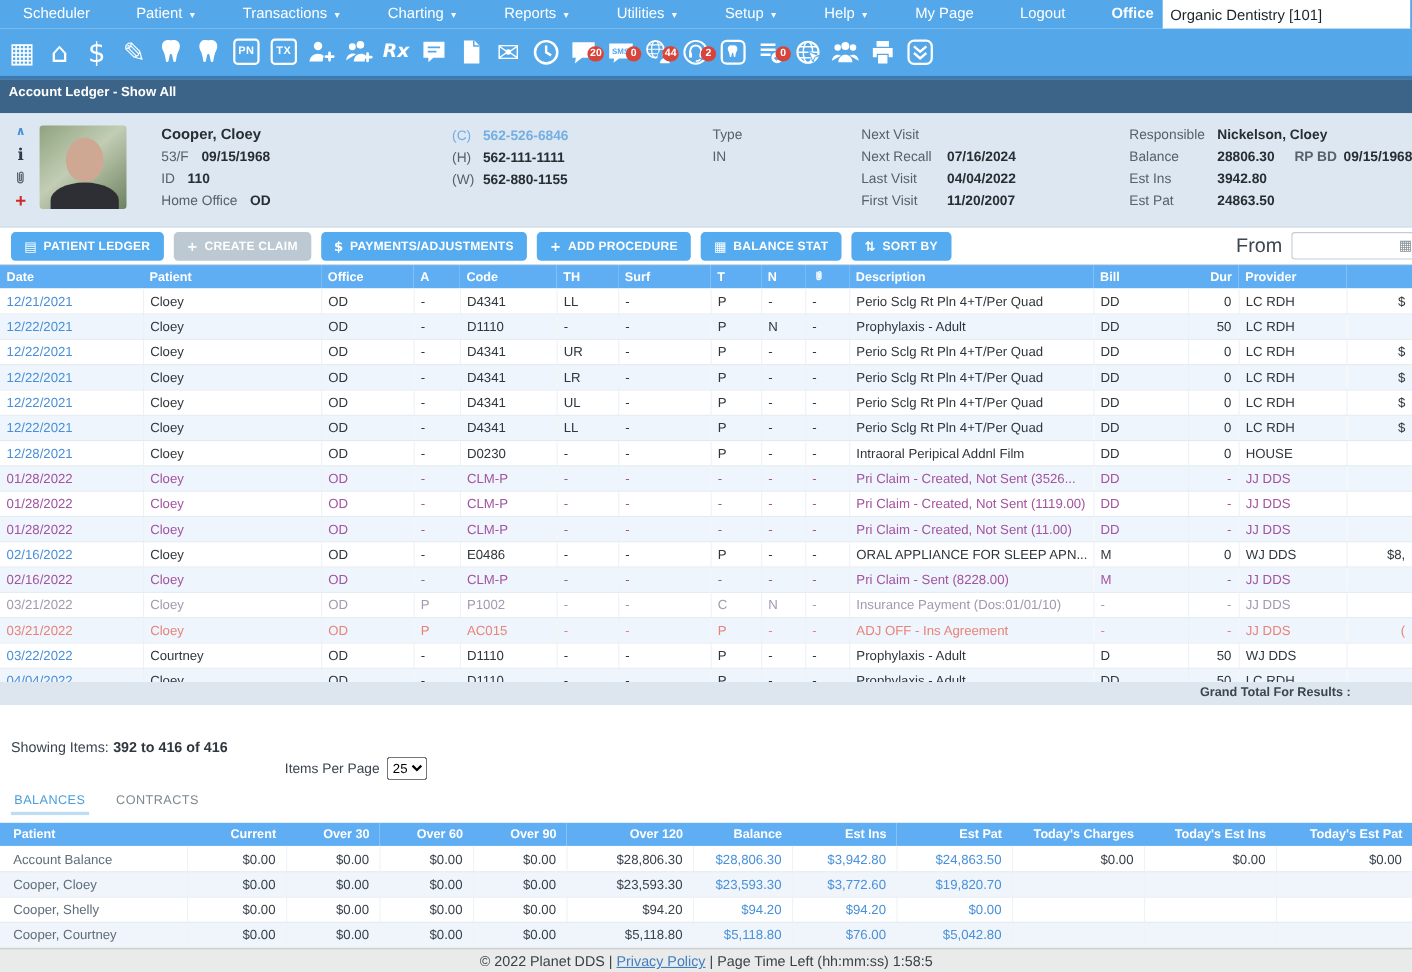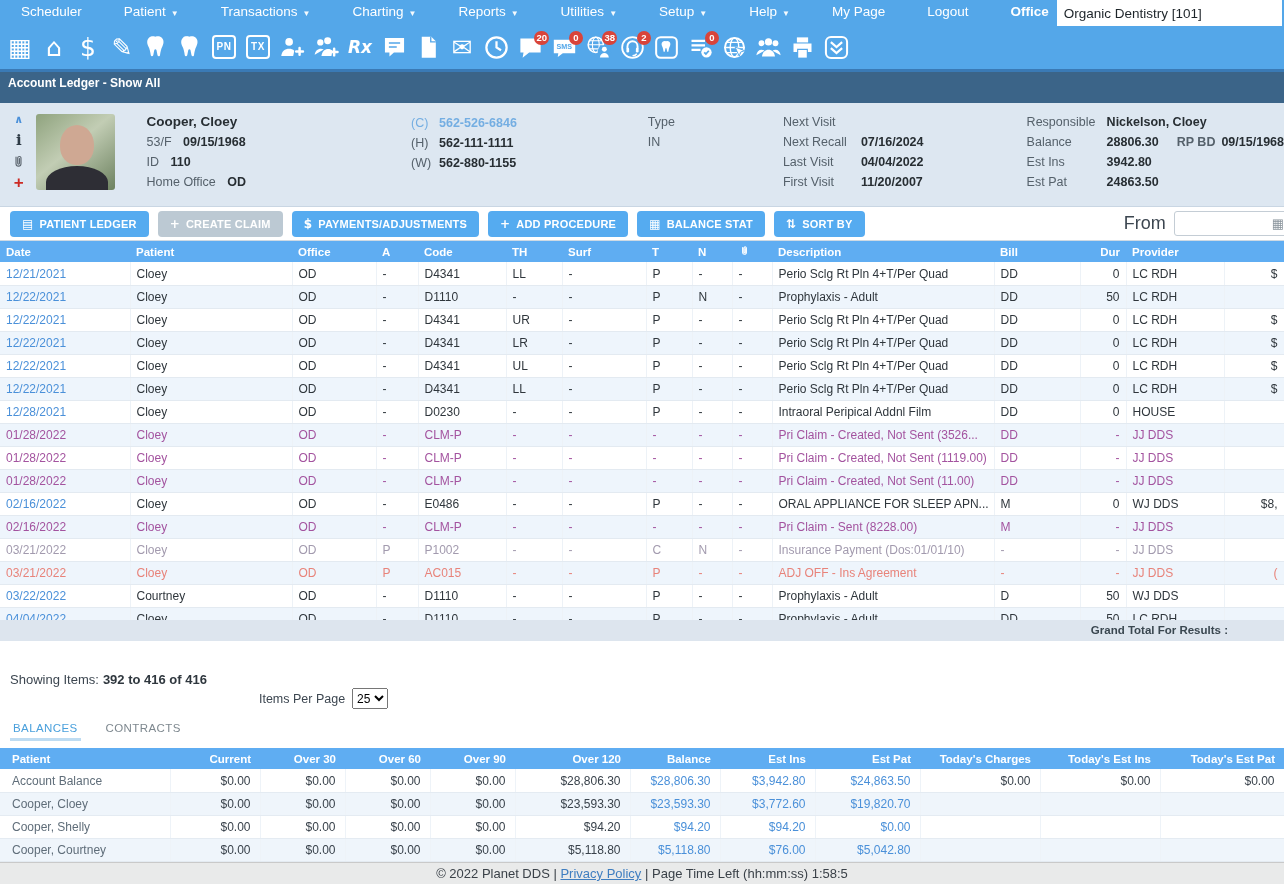--- a/index.html
+++ b/index.html
@@ -19,21 +19,21 @@
   .toolbar { height:47px; background:#54a7e9; border-bottom:3px solid #3a7ab5;
     display:flex; align-items:center; padding-left:3px; }
   .tbicons { display:flex; align-items:center; }
   .tbi { width:34px; height:42px; display:flex; align-items:center; justify-content:center;
     position:relative; color:#fff; cursor:pointer; }
   .tbi svg { width:27px; height:27px; display:block; }
   .tbi .glyph { font-family:"DejaVu Sans",sans-serif; font-size:25px; line-height:1; }
   .tbi .glyph.rx { font-size:17px; font-weight:bold; font-style:italic; }
   .tbi .lblbox { border:2px solid #fff; border-radius:4px; font-size:10px; font-weight:bold;
     padding:5px 3px; line-height:1; letter-spacing:.5px; }
-  .badge { position:absolute; top:5px; right:-2px; background:#d9443a; color:#fff; font-size:9.5px;
+  .badge { position:absolute; top:16px; right:-2px; background:#d9443a; color:#fff; font-size:9.5px;
     font-weight:bold; min-width:14px; height:14px; line-height:14px; border-radius:8px;
     text-align:center; padding:0 2px; }
   .searchwrap { display:flex; align-items:center; margin-left:8px; }
   .search-input { width:150px; height:31px; border:none; outline:none; border-radius:3px 0 0 3px;
     padding:0 9px; font-size:12.5px; font-style:italic; color:#444; }
   .search-input::placeholder { color:#9fb3c4; font-style:italic; }
   .search-btn { width:38px; height:35px; border:2px solid rgba(255,255,255,.9); border-radius:0 4px 4px 0;
     display:flex; align-items:center; justify-content:center; cursor:pointer; }
   .search-btn svg { width:24px; height:24px; }
   .tb-check { width:14px; height:14px; margin:0 9px 0 14px; accent-color:#fff; cursor:pointer; }
@@ -276,21 +276,21 @@
         <svg viewBox="0 0 24 24">
           <g transform="scale(0.8)">
             <circle cx="12" cy="12" r="8.5" fill="none" stroke="#fff" stroke-width="1.7"></circle>
             <ellipse cx="12" cy="12" rx="3.8" ry="8.5" fill="none" stroke="#fff" stroke-width="1.2"></ellipse>
             <path d="M3.5 12h17M5 7.5h14M5 16.5h14" stroke="#fff" stroke-width="1.2" fill="none"></path>
           </g>
           <circle cx="17.2" cy="15.8" r="6" fill="#54a7e9"></circle>
           <circle cx="17.2" cy="13.6" r="2.2" fill="#fff"></circle>
           <path d="M13.2 20.8c.3-2.6 2-4 4-4s3.7 1.4 4 4z" fill="#fff"></path>
         </svg>
-        <span class="badge">38</span>
+        <span class="badge">44</span>
       </div>
       <div class="tbi">
         <svg viewBox="0 0 24 24">
           <circle cx="12" cy="12" r="9.2" fill="none" stroke="#fff" stroke-width="1.6"></circle>
           <path d="M7.5 13v-2a4.5 4.5 0 0 1 9 0v2" fill="none" stroke="#fff" stroke-width="1.7"></path>
           <rect x="6.6" y="12.3" width="2.4" height="4.2" rx="1.1" fill="#fff"></rect>
           <rect x="15" y="12.3" width="2.4" height="4.2" rx="1.1" fill="#fff"></rect>
           <path d="M15.8 17.6c-.8 1.1-2.1 1.7-3.8 1.7" stroke="#fff" stroke-width="1.3" fill="none"></path>
         </svg>
         <span class="badge">2</span>

